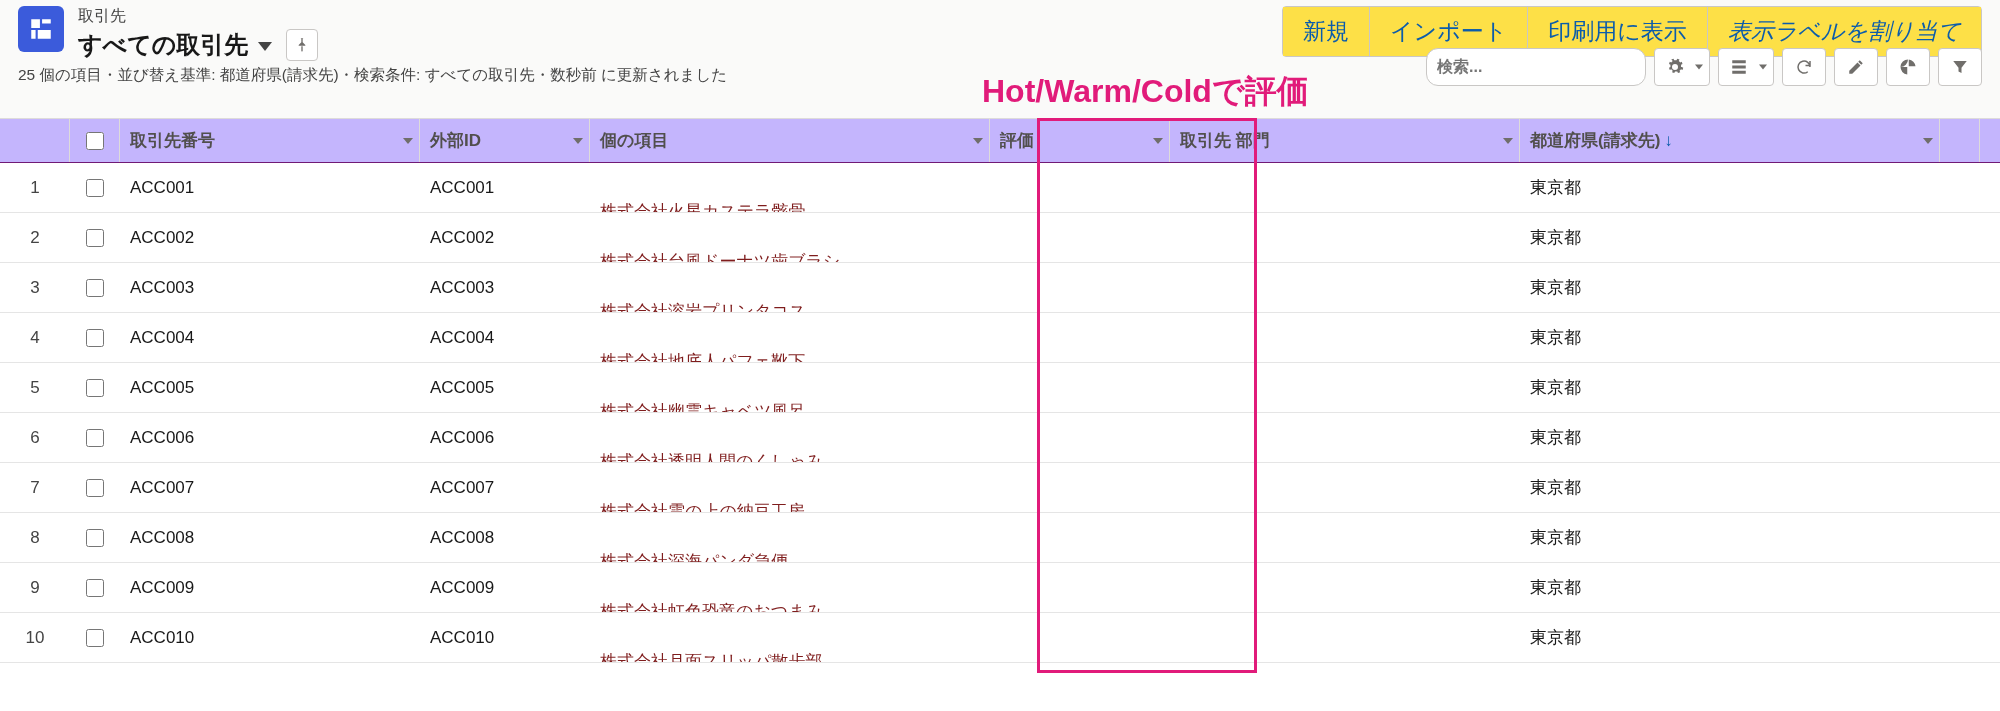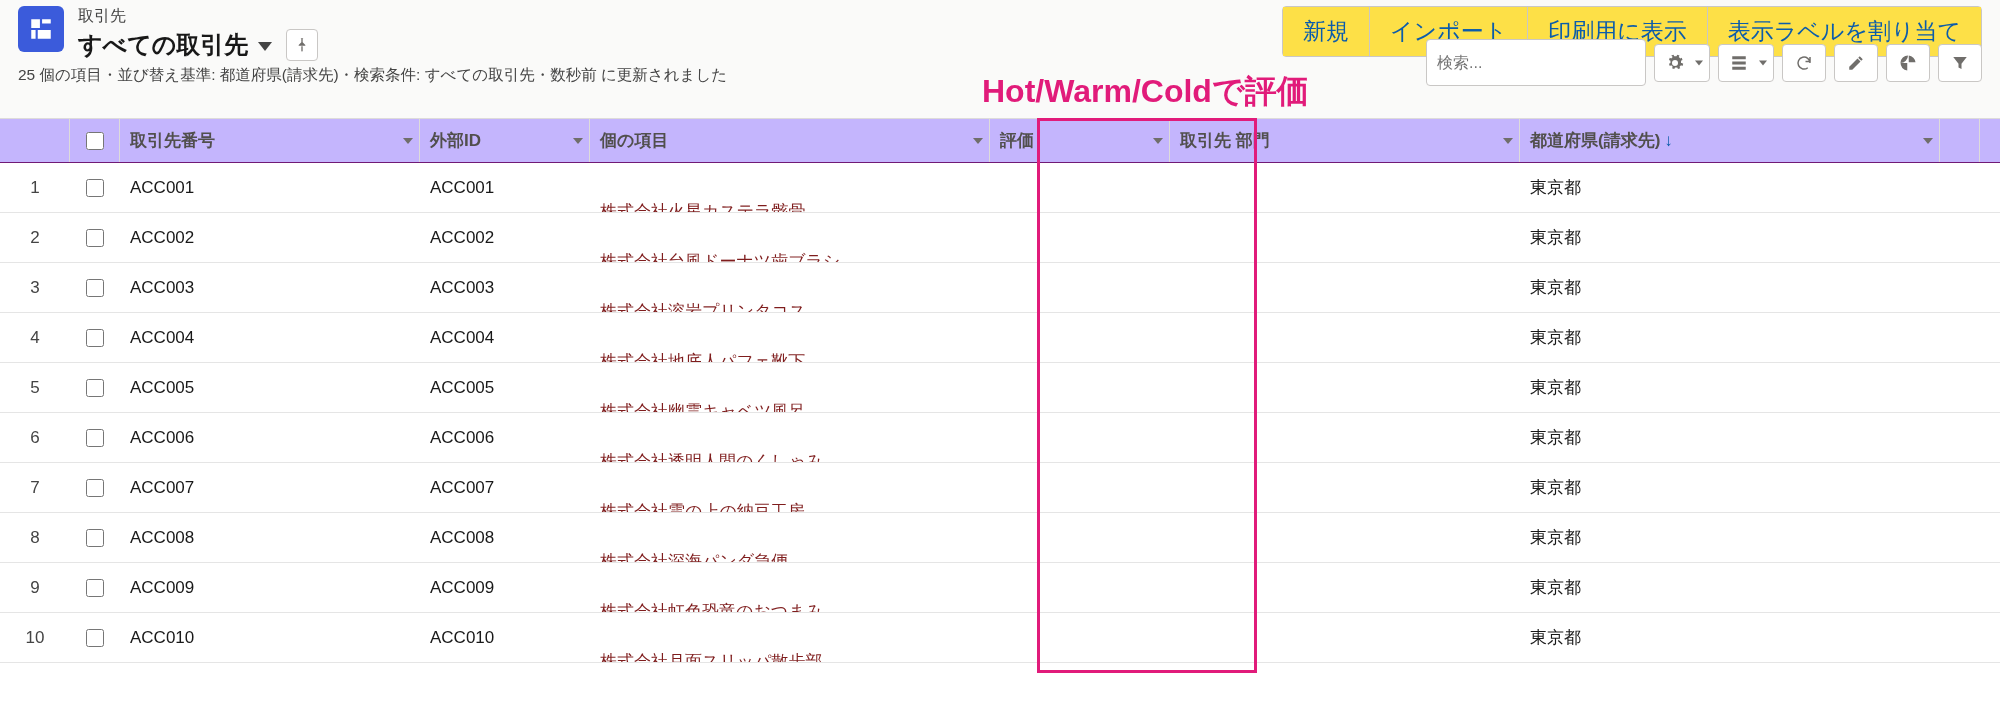--- a/index.html
+++ b/index.html
@@ -59,21 +59,21 @@
   }
   .actions-row button {
     background: #fde047;
     border: none;
     border-right: 1px solid #c9c7c5;
     padding: 9px 20px;
     font-size: 23px;
     color: #0b5cab;
     cursor: pointer;
   }
-  .actions-row button:last-child { border-right: none; }
+  .actions-row button:last-child { border-right: none; font-style: italic; }
 
   
   .subbar {
     display: flex;
     align-items: center;
     padding: 0 18px 10px 18px;
     position: relative;
   }
   .subbar .status {
     font-size: 15.5px;
@@ -81,26 +81,27 @@
   }
   .tool-row {
     position: absolute;
     right: 18px; bottom: 10px;
     display: flex;
     align-items: center;
     gap: 8px;
   }
   .search-box {
     width: 220px;
-    height: 47px;
+    height: 38px;
     border: 1px solid #c9c7c5;
-    border-radius: 4px;
+    border-radius: 12px;
     padding: 0 10px;
     font-size: 16px;
     background: #fff;
+    font-weight: bold;
   }
   .tool-btn {
     width: 44px; height: 38px;
     border: 1px solid #c9c7c5;
     border-radius: 4px;
     background: #fff;
     display: flex; align-items: center; justify-content: center;
     color: #706e6b;
     position: relative;
     font-size: 18px;

